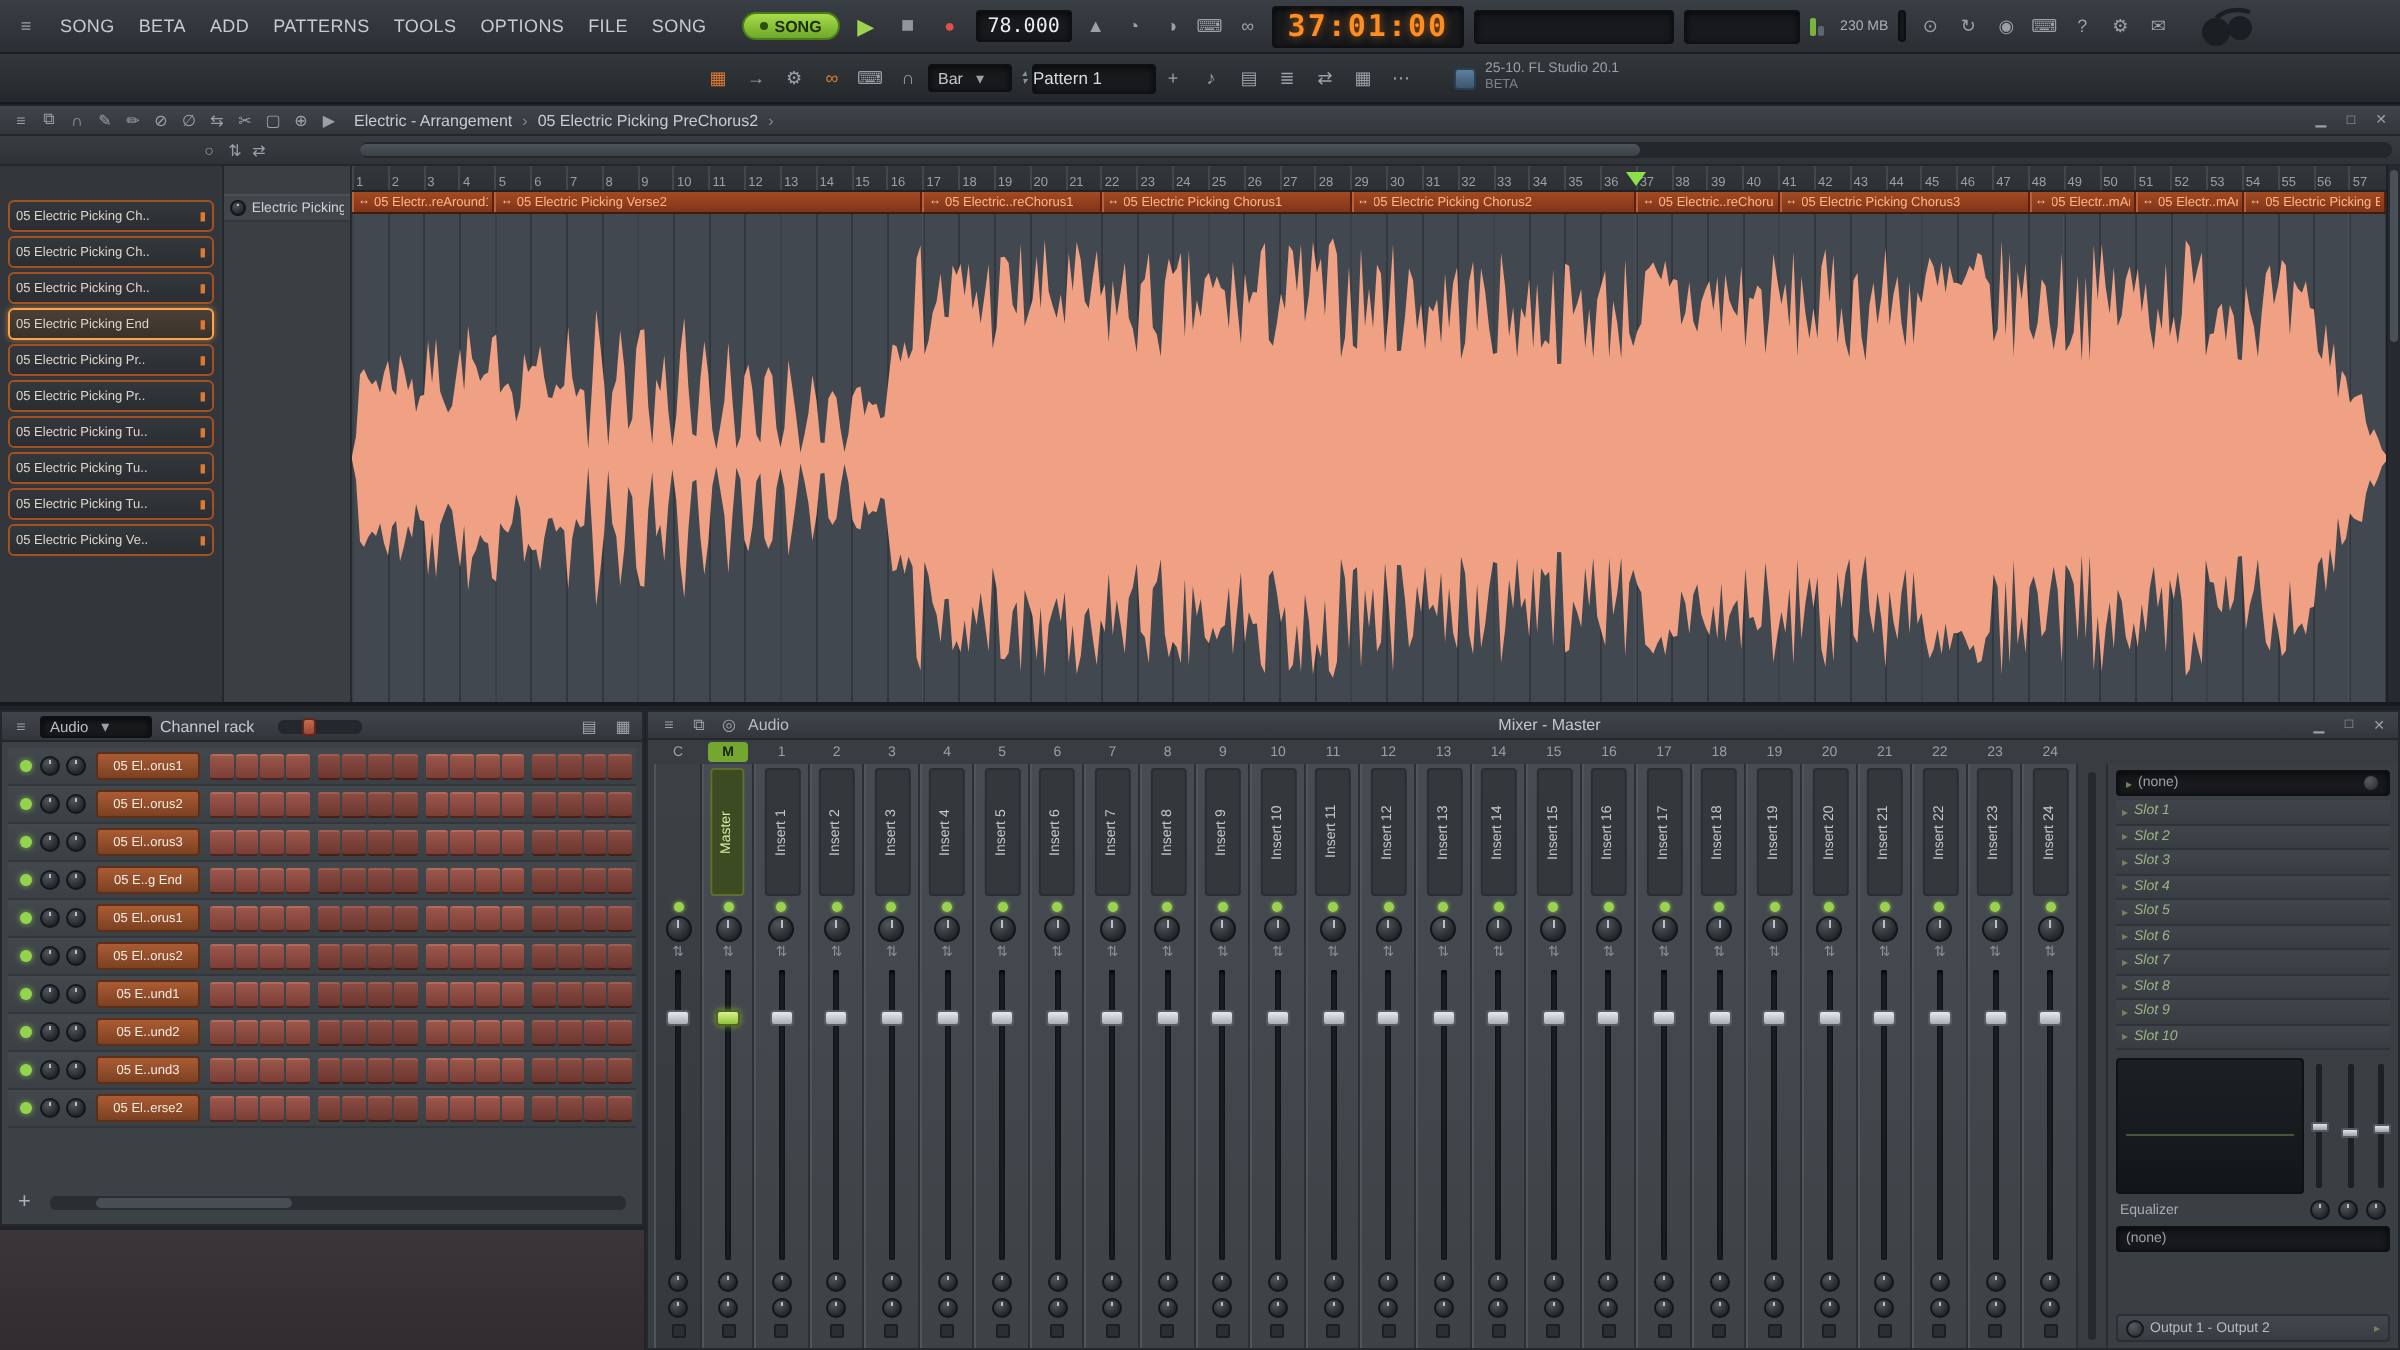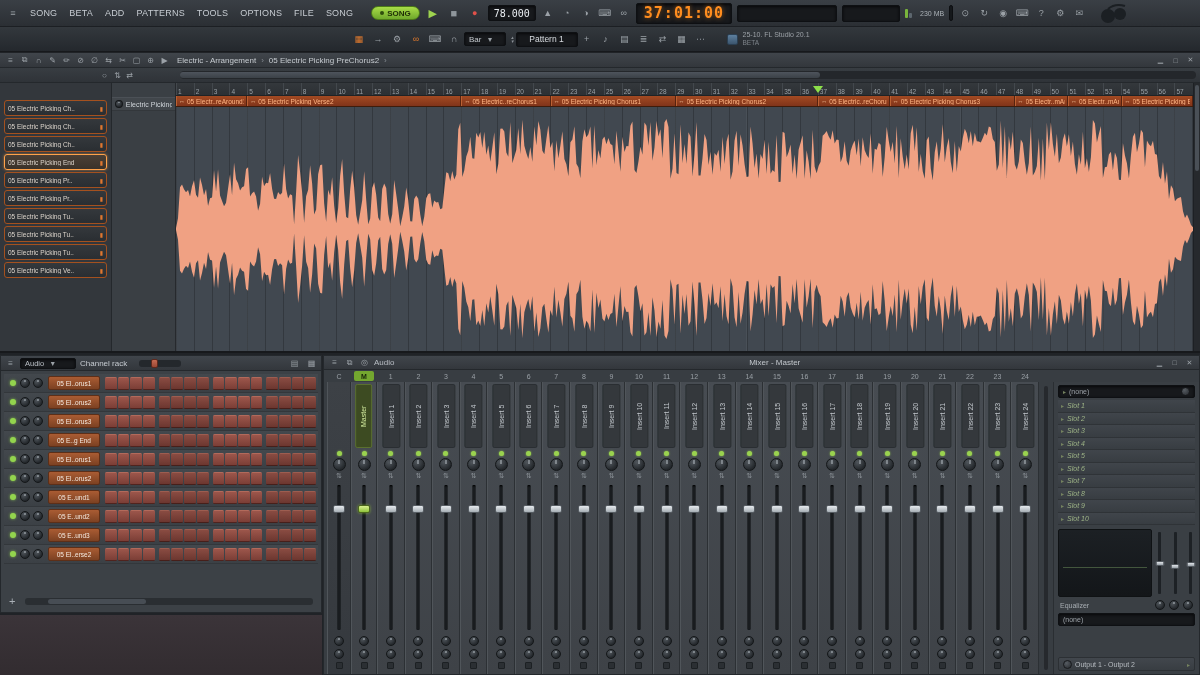--- a/index.html
+++ b/index.html
@@ -48,21 +48,21 @@
 
   
   .tb2{position:absolute;top:27px;left:0;right:0;height:25px;display:flex;align-items:center;
        gap:5px;padding:0 6px 0 352px;background:linear-gradient(#33383d,#24282d);
        border-bottom:1px solid #17191c}
   .snapbox{display:flex;align-items:center;gap:3px}
   .snapval{width:42px;height:14px;display:flex;align-items:center;gap:3px;padding:0 4px;
        font-size:8px;color:#c3c8cd}
   .patbox{display:flex;align-items:center;gap:2px}
   .spin{display:flex;flex-direction:column;font-size:5px;color:#8a9096;line-height:4px}
-  .patval{width:62px;height:15px;display:flex;align-items:center;justify-content:center;
+  .patval{width:62px;height:15px;display:flex;align-items:center;justify-content:flex-start;
        font-size:8.5px;color:#d8dce0}
   .verblock{margin-left:14px;display:flex;align-items:center;gap:5px}
   .versquare{width:11px;height:11px;border-radius:2px;background:linear-gradient(#5d7f9e,#3c566e);
        border:1px solid #2b3f52}
   .verlines{display:flex;flex-direction:column;line-height:8px}
   .ver1{font-size:7px;color:#9aa0a6}.ver2{font-size:6.5px;color:#7d838a}
 
   
   .playlist{position:absolute;top:53px;left:0;right:0;height:300px;background:#3c4146;
        border-bottom:2px solid #17191c;display:flex;flex-direction:column}

